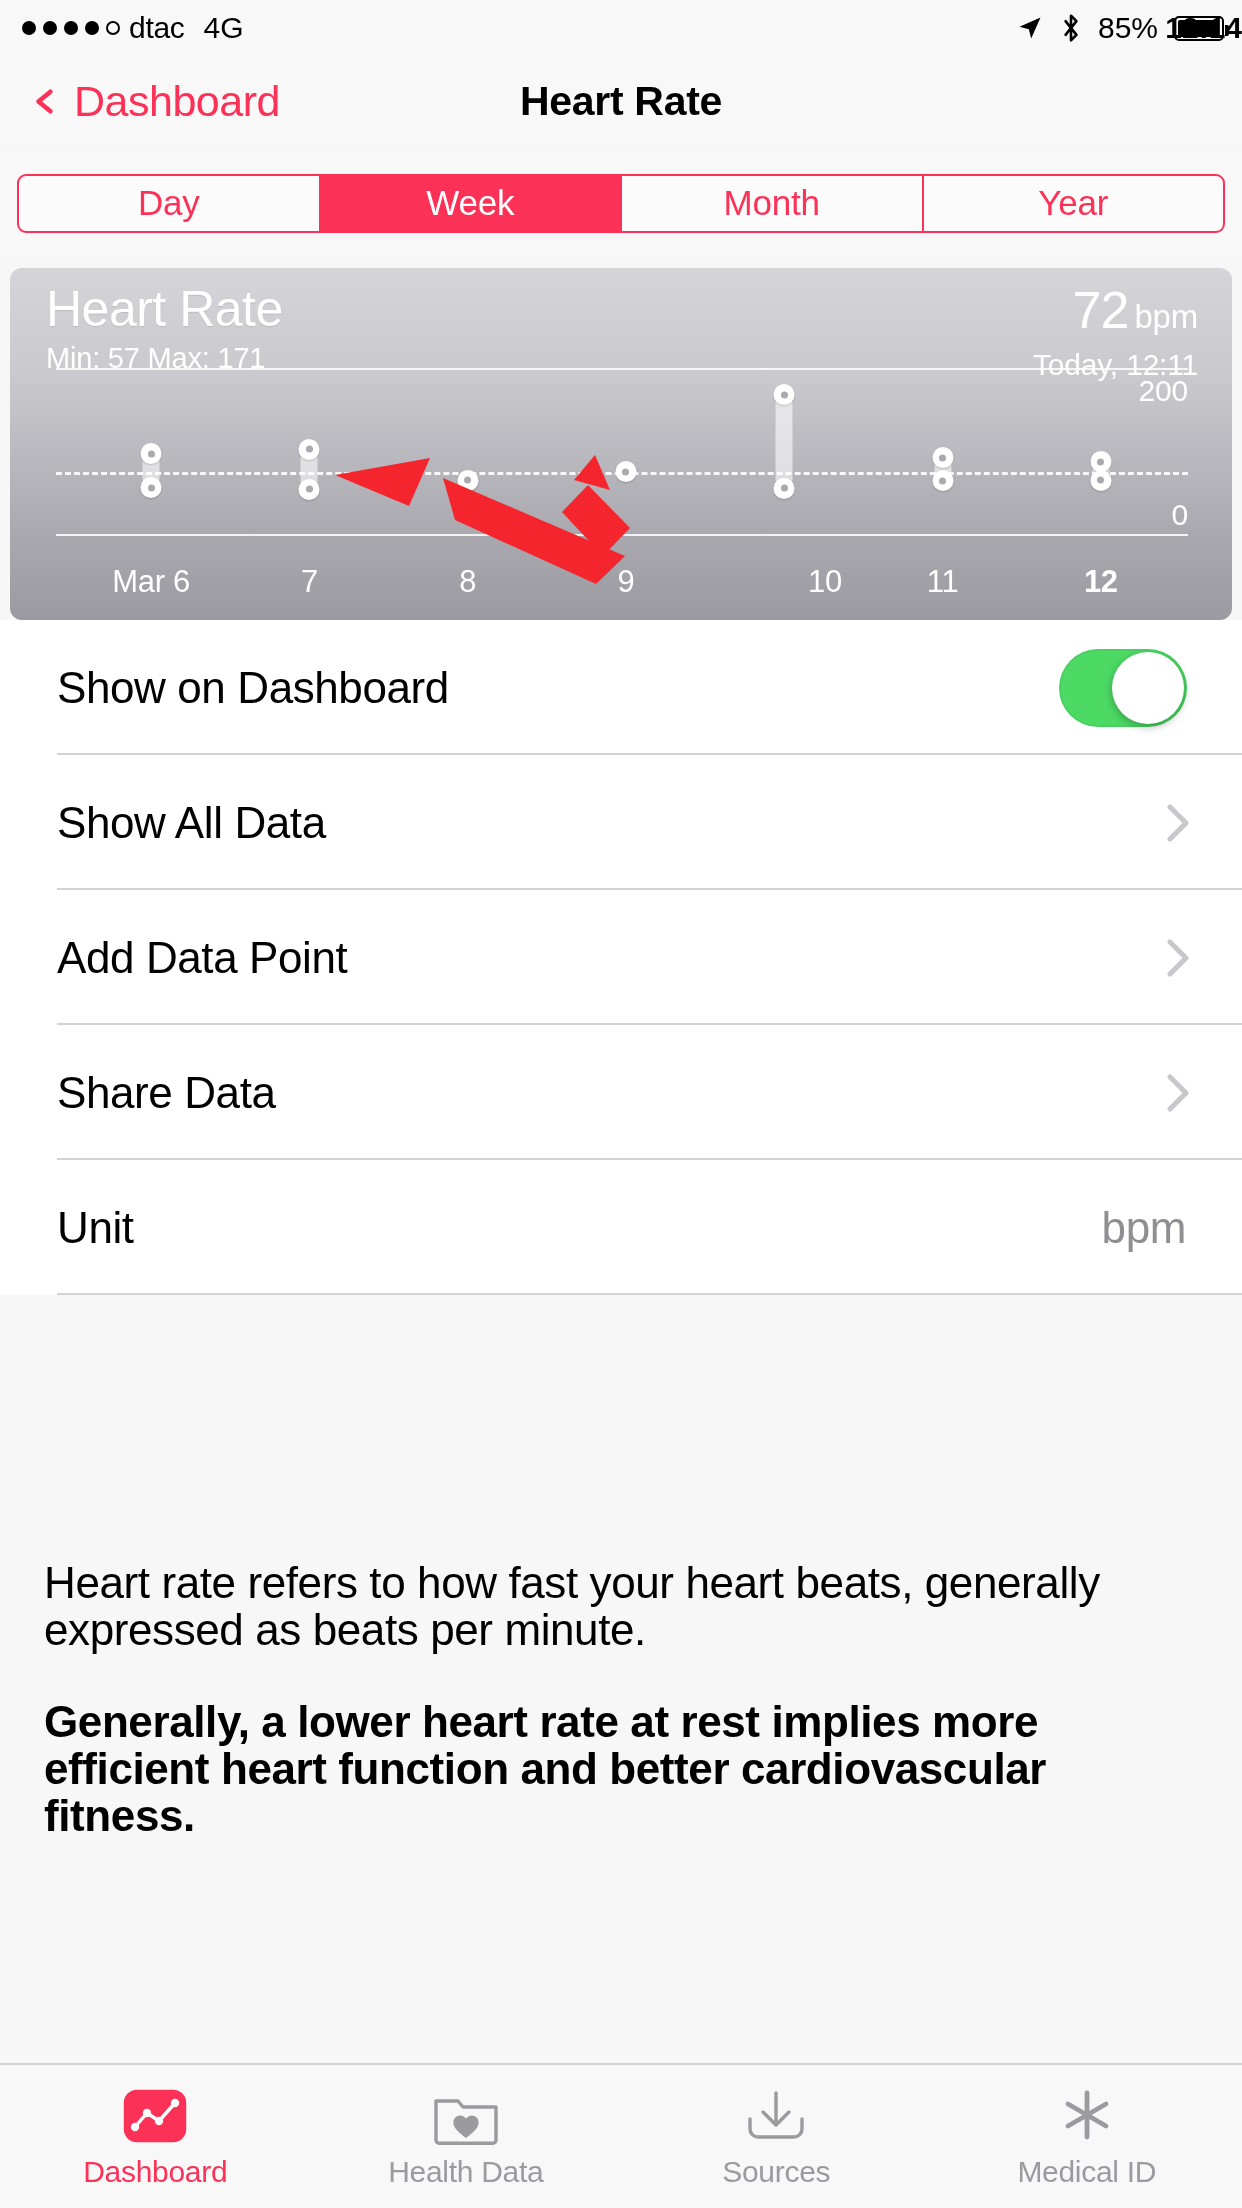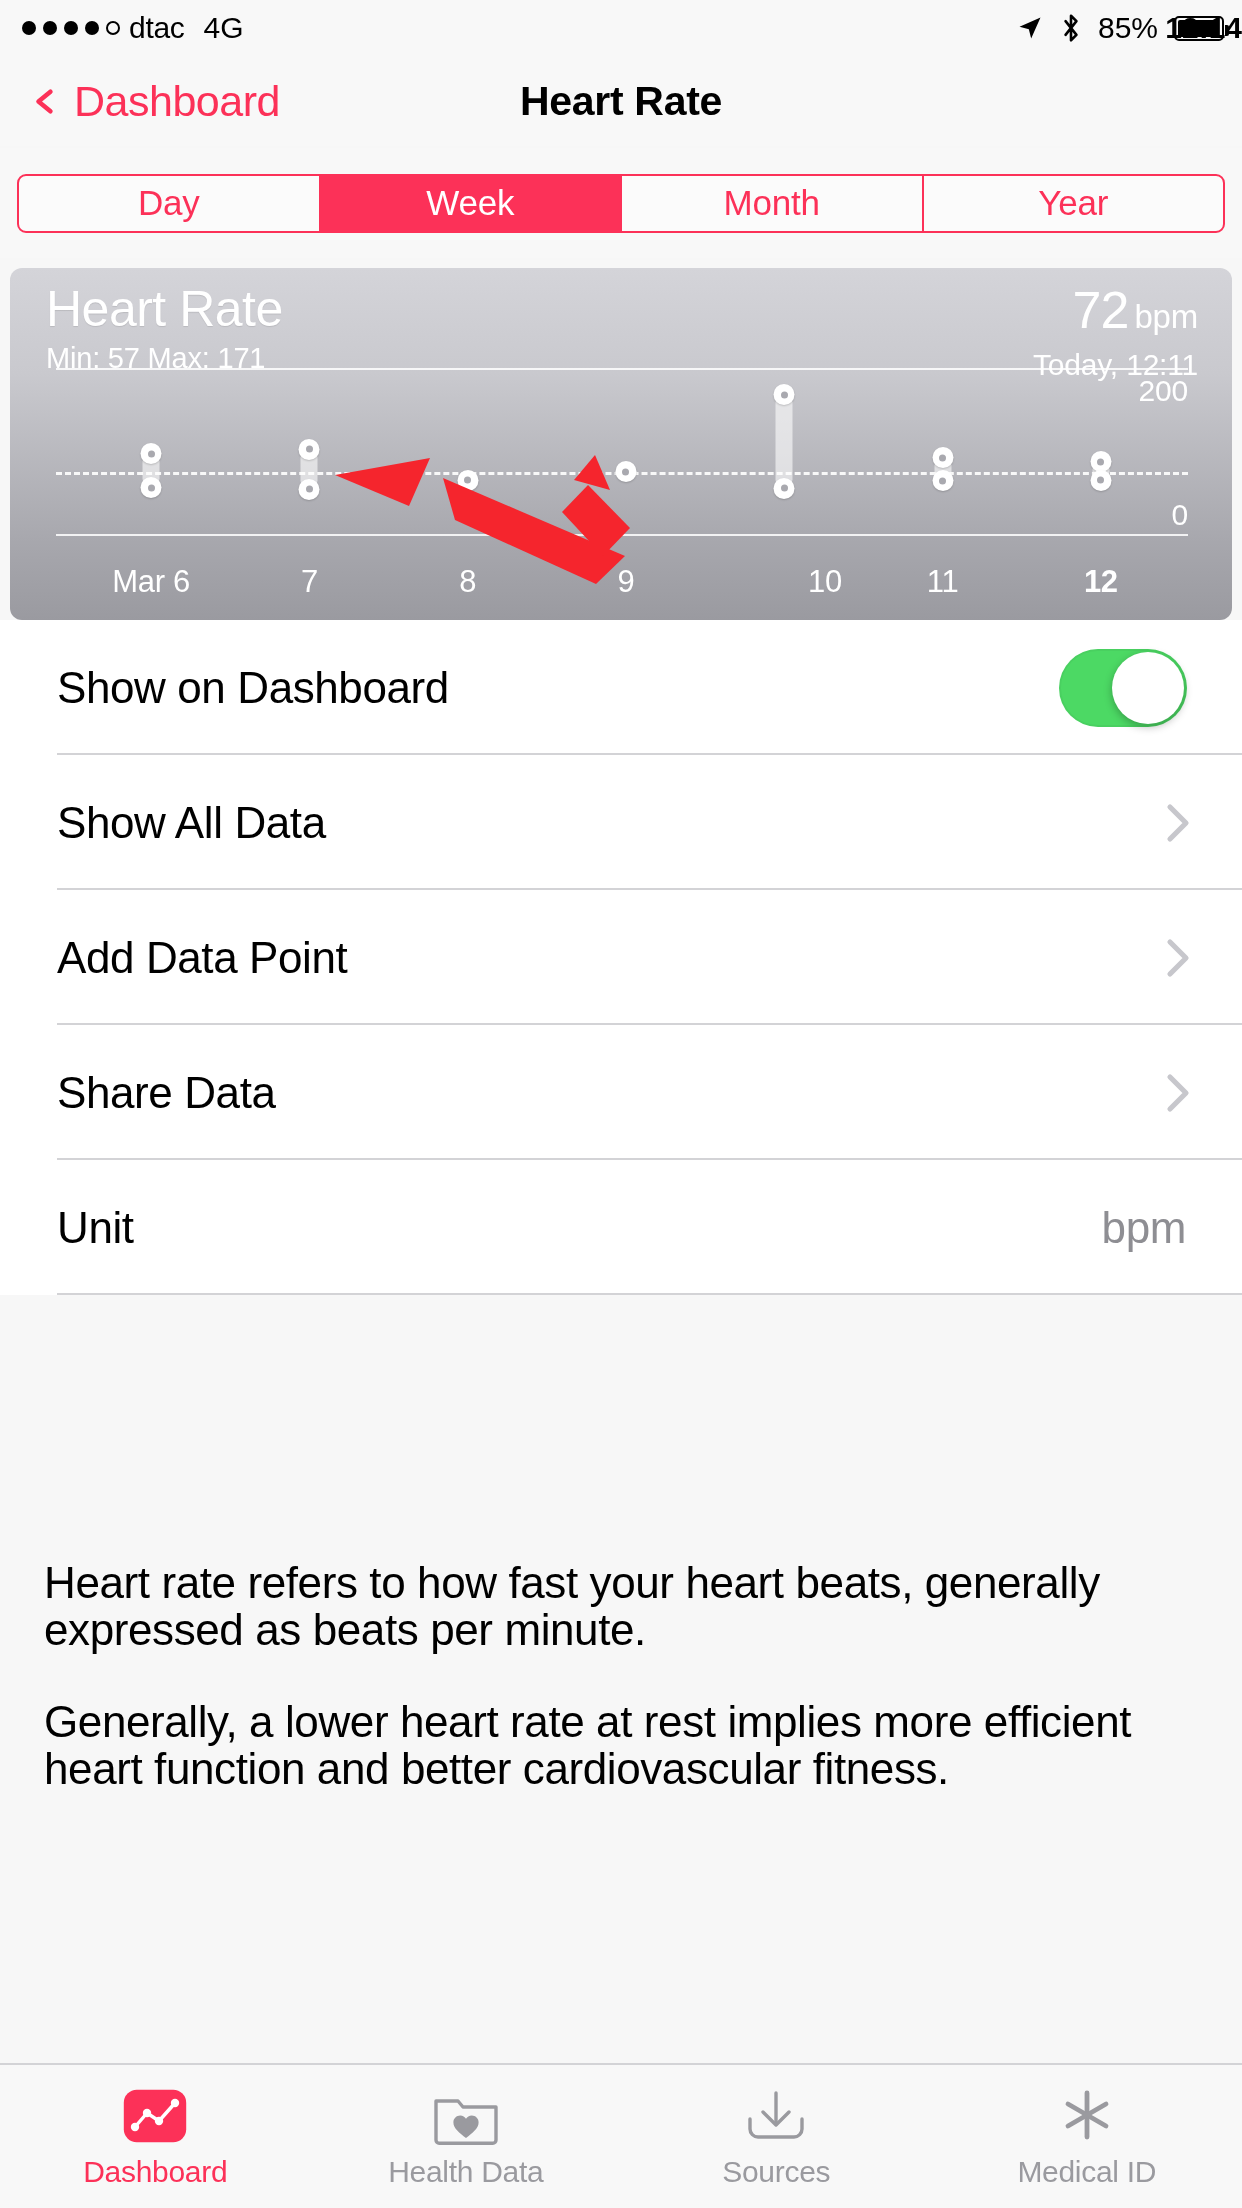--- a/index.html
+++ b/index.html
@@ -183,21 +183,21 @@
     box-shadow:0 3px 8px rgba(0,0,0,.28);
   }
 
   
   .desc {
     position:absolute; left:0; top:1560px; width:1242px;
     padding:0 44px;
     font-size:44px; line-height:1.06; color:#000; letter-spacing:-0.4px;
   }
   .desc p { margin-bottom:46px; }
-  .desc p:last-child { margin-bottom:0; }
+  .desc p:last-child { margin-bottom:0;font-weight:bold; }
 
   
   .tabbar {
     position:absolute; left:0; bottom:0; width:1242px; height:145px;
     background:#f8f8f8; border-top:2px solid #d3d3d6;
     display:flex;
   }
   .tab {
     flex:1; display:flex; flex-direction:column;
     align-items:center; justify-content:center; gap:8px;

